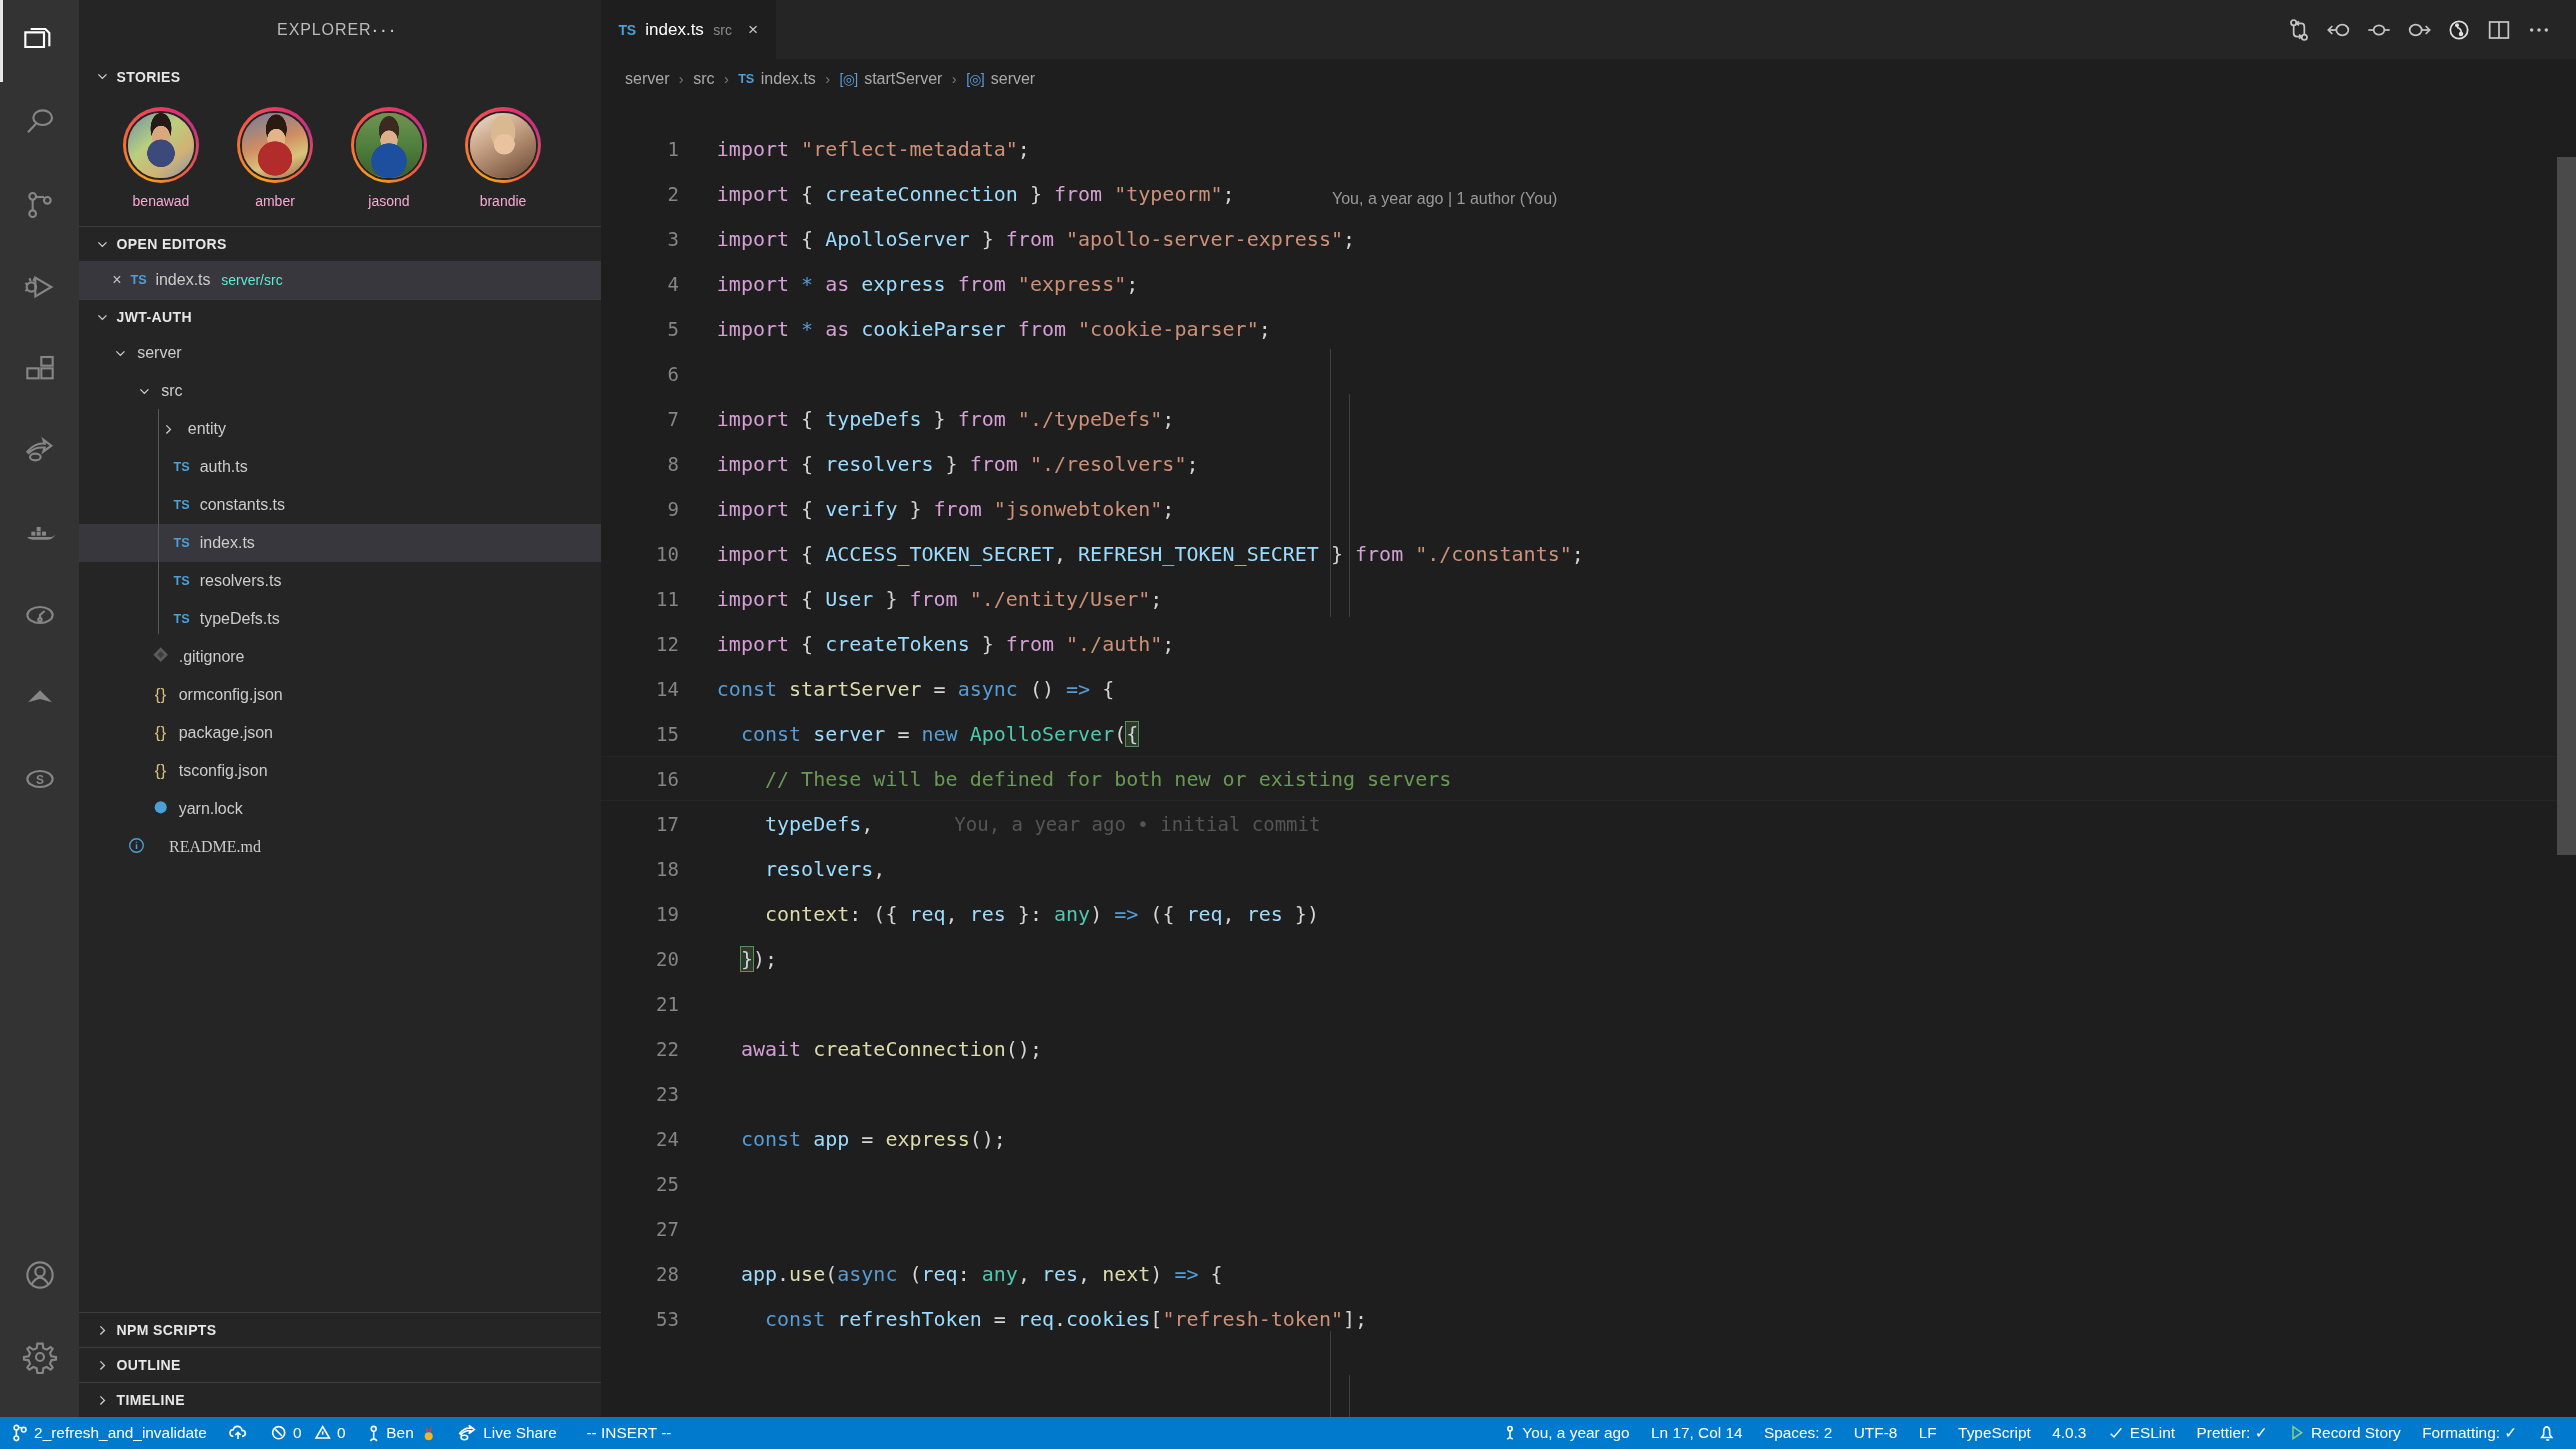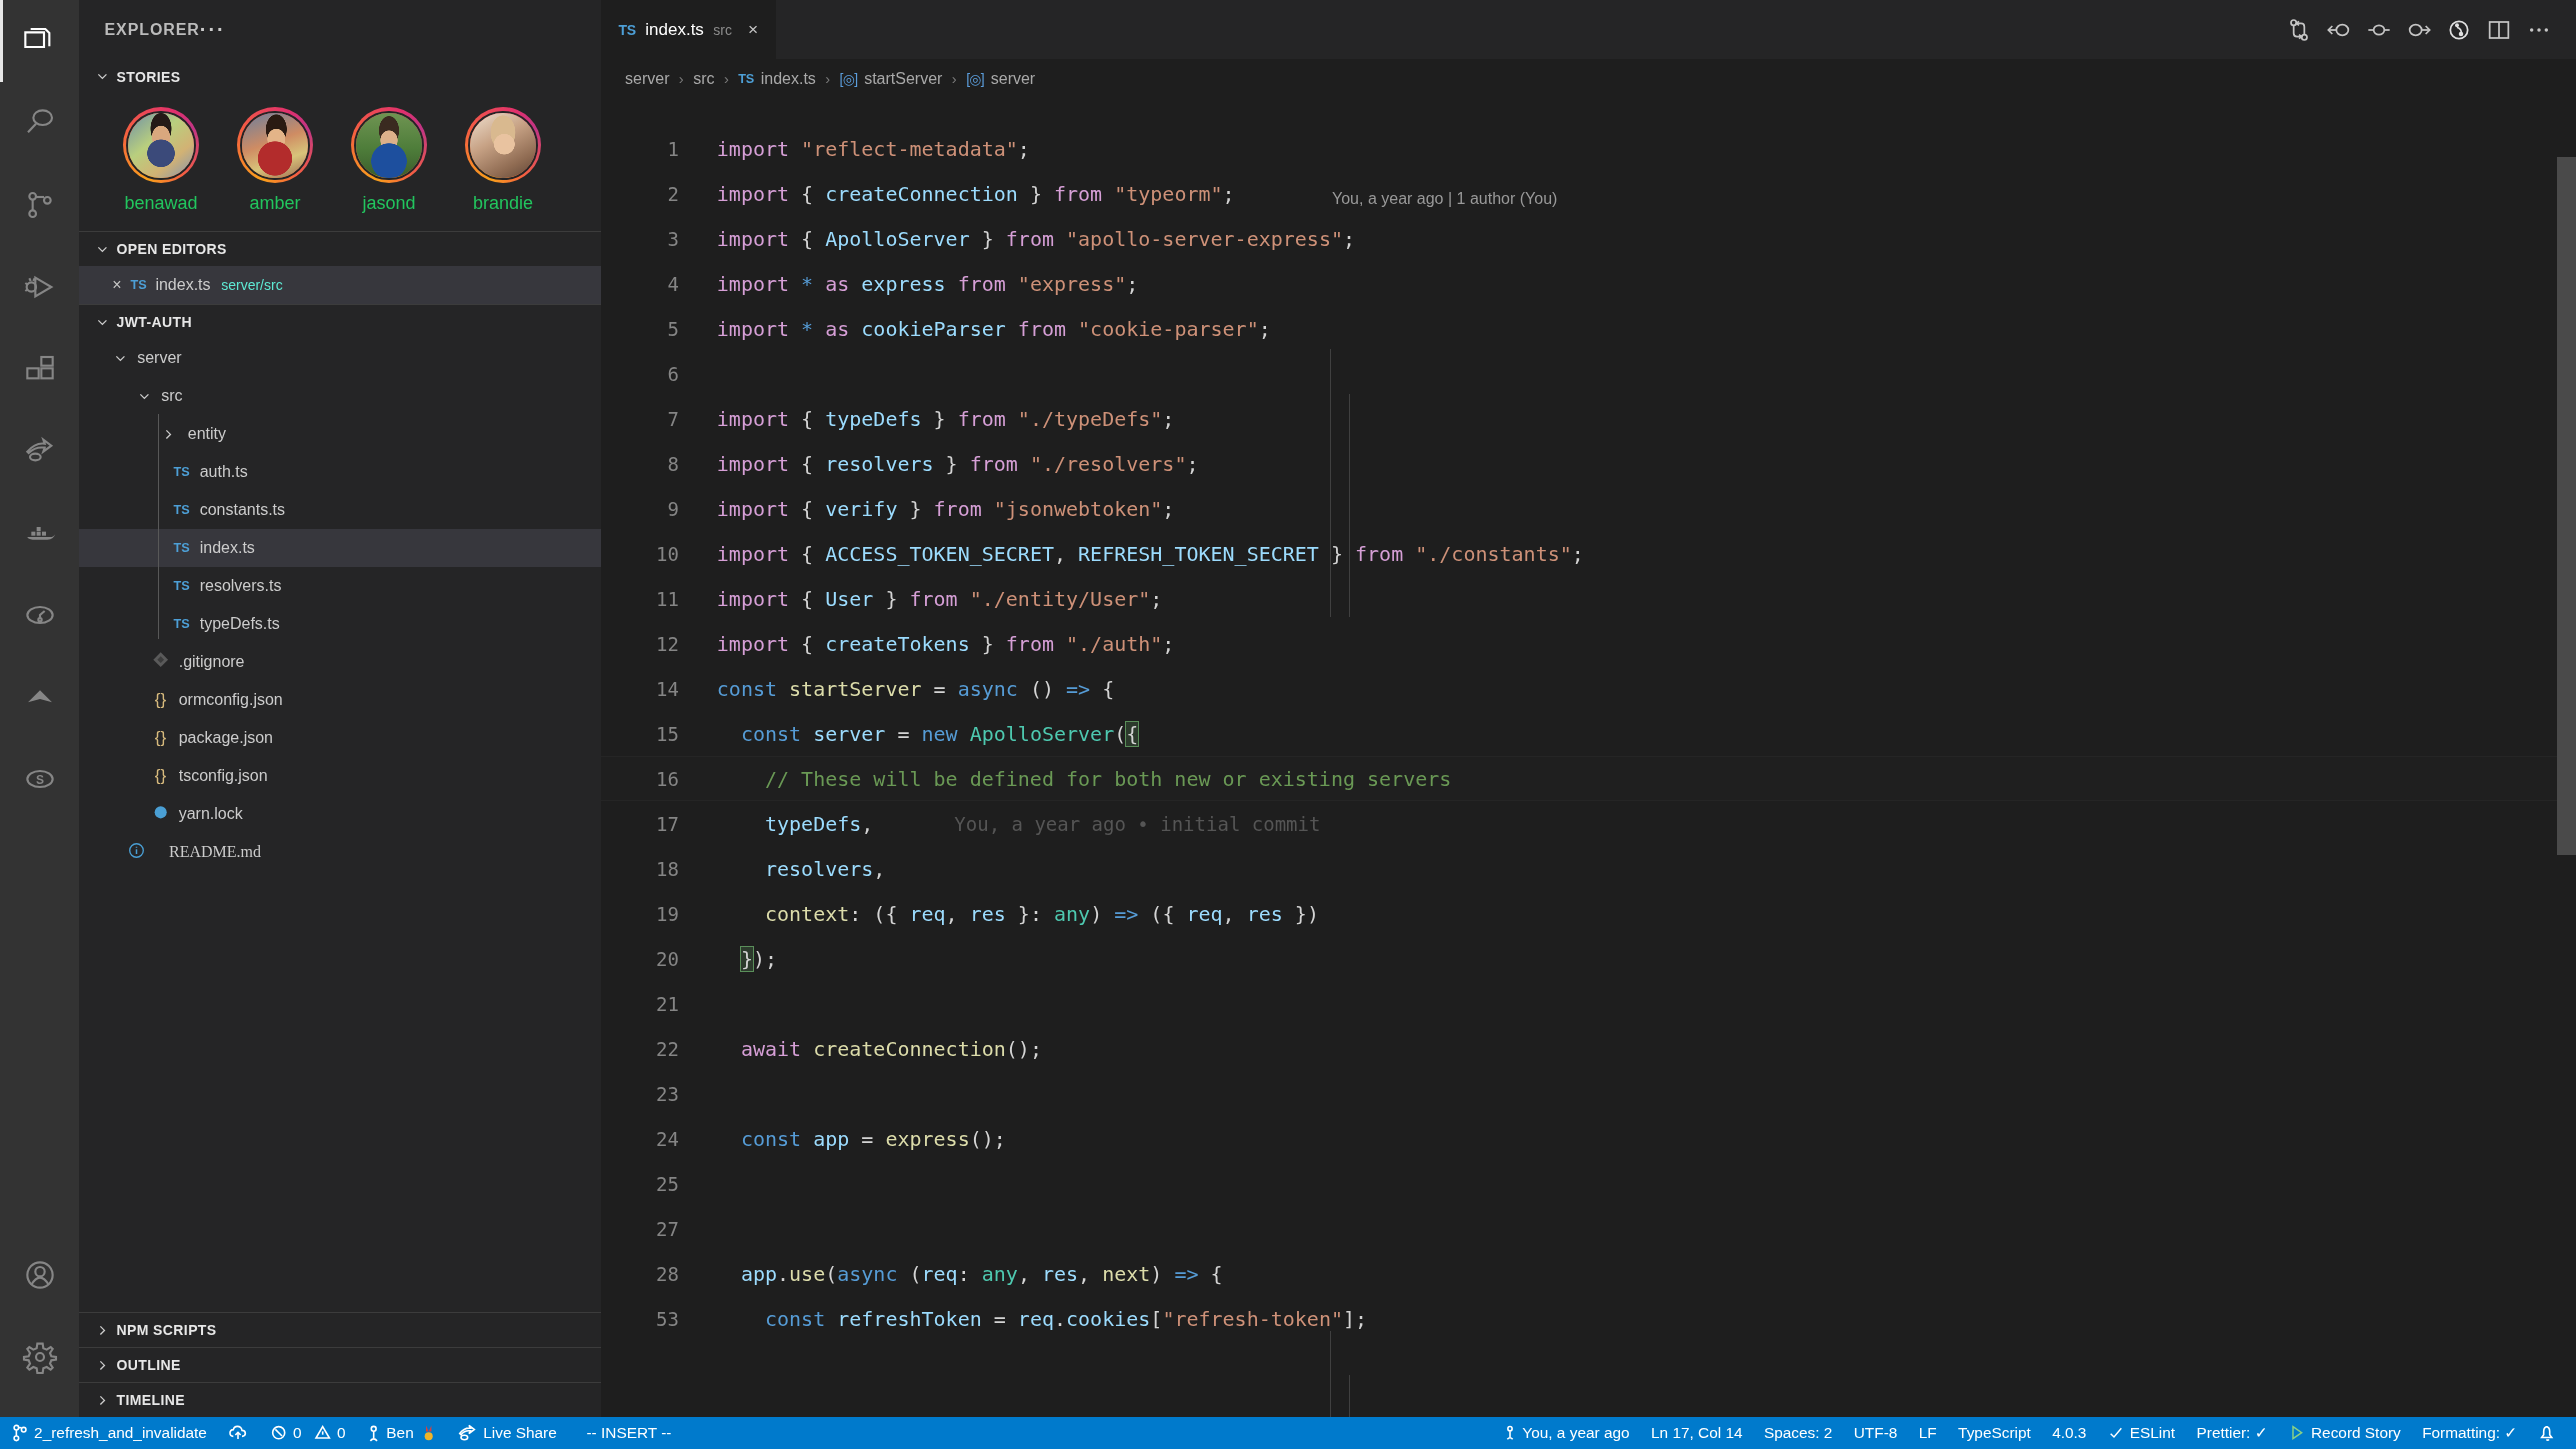--- a/index.html
+++ b/index.html
@@ -41,24 +41,23 @@
   
   .sidebar {
     width: 522px; flex: 0 0 522px;
     background: #252526;
     display: flex; flex-direction: column;
     min-height: 0;
     color: #cccccc;
   }
   .sb-title {
     height: 59px; display: flex; align-items: center;
-    padding: 0 31px 0 25.5px; justify-content: flex-start;
+    padding: 0 31px 0 25.5px; justify-content: center;
     font-size: 16px; letter-spacing: 0.9px; color: #bbbbbb;
     flex: 0 0 59px;
-    font-weight: bold;
   }
   .sb-dots { color: #cccccc; font-size: 20px; letter-spacing: 2px; line-height: 6.7px; }
 
   .section-header {
     height: 35px; display: flex; align-items: center;
     padding-left: 16px; gap: 6.7px;
     font-size: 14px; font-weight: bold; letter-spacing: 0.4px;
     color: #e7e7e7;
     background: #252526;
     border-top: 0.7px solid #3c3c3c;
@@ -76,21 +75,21 @@
     width: 76px; height: 76px; border-radius: 50%;
     background: conic-gradient(from 200deg, #f9a01b, #f56040 25%, #e1306c 50%, #c13584 62%, #f56040 85%, #f9a01b);
     display: flex; align-items: center; justify-content: center;
     padding: 3.4px;
   }
   .story-inner {
     width: 100%; height: 100%; border-radius: 50%;
     border: 2px solid #252526;
     overflow: hidden; position: relative;
   }
-  .story-label { margin-top: 9.4px; font-size: 18px; color: #22c55e; }
+  .story-label { margin-top: 9.4px; font-size: 14px; color: #f9a8d4; }
   
   .ph { position: absolute; inset: 0; }
   .ph1 { background:
       radial-gradient(circle at 50% 62%, #3b4a7a 0 26%, transparent 27%),
       radial-gradient(ellipse at 50% 37%, #d9a87e 0 19%, transparent 20%),
       radial-gradient(ellipse at 50% 24%, #241a17 0 22%, transparent 23%),
       linear-gradient(140deg,#6d8fa8,#b9cf7e 40%,#d2b274 70%,#7e94b4);}
   .ph2 { background:
       radial-gradient(circle at 50% 70%, #b32c2c 0 30%, transparent 31%),
       radial-gradient(ellipse at 52% 40%, #e3b488 0 18%, transparent 19%),

